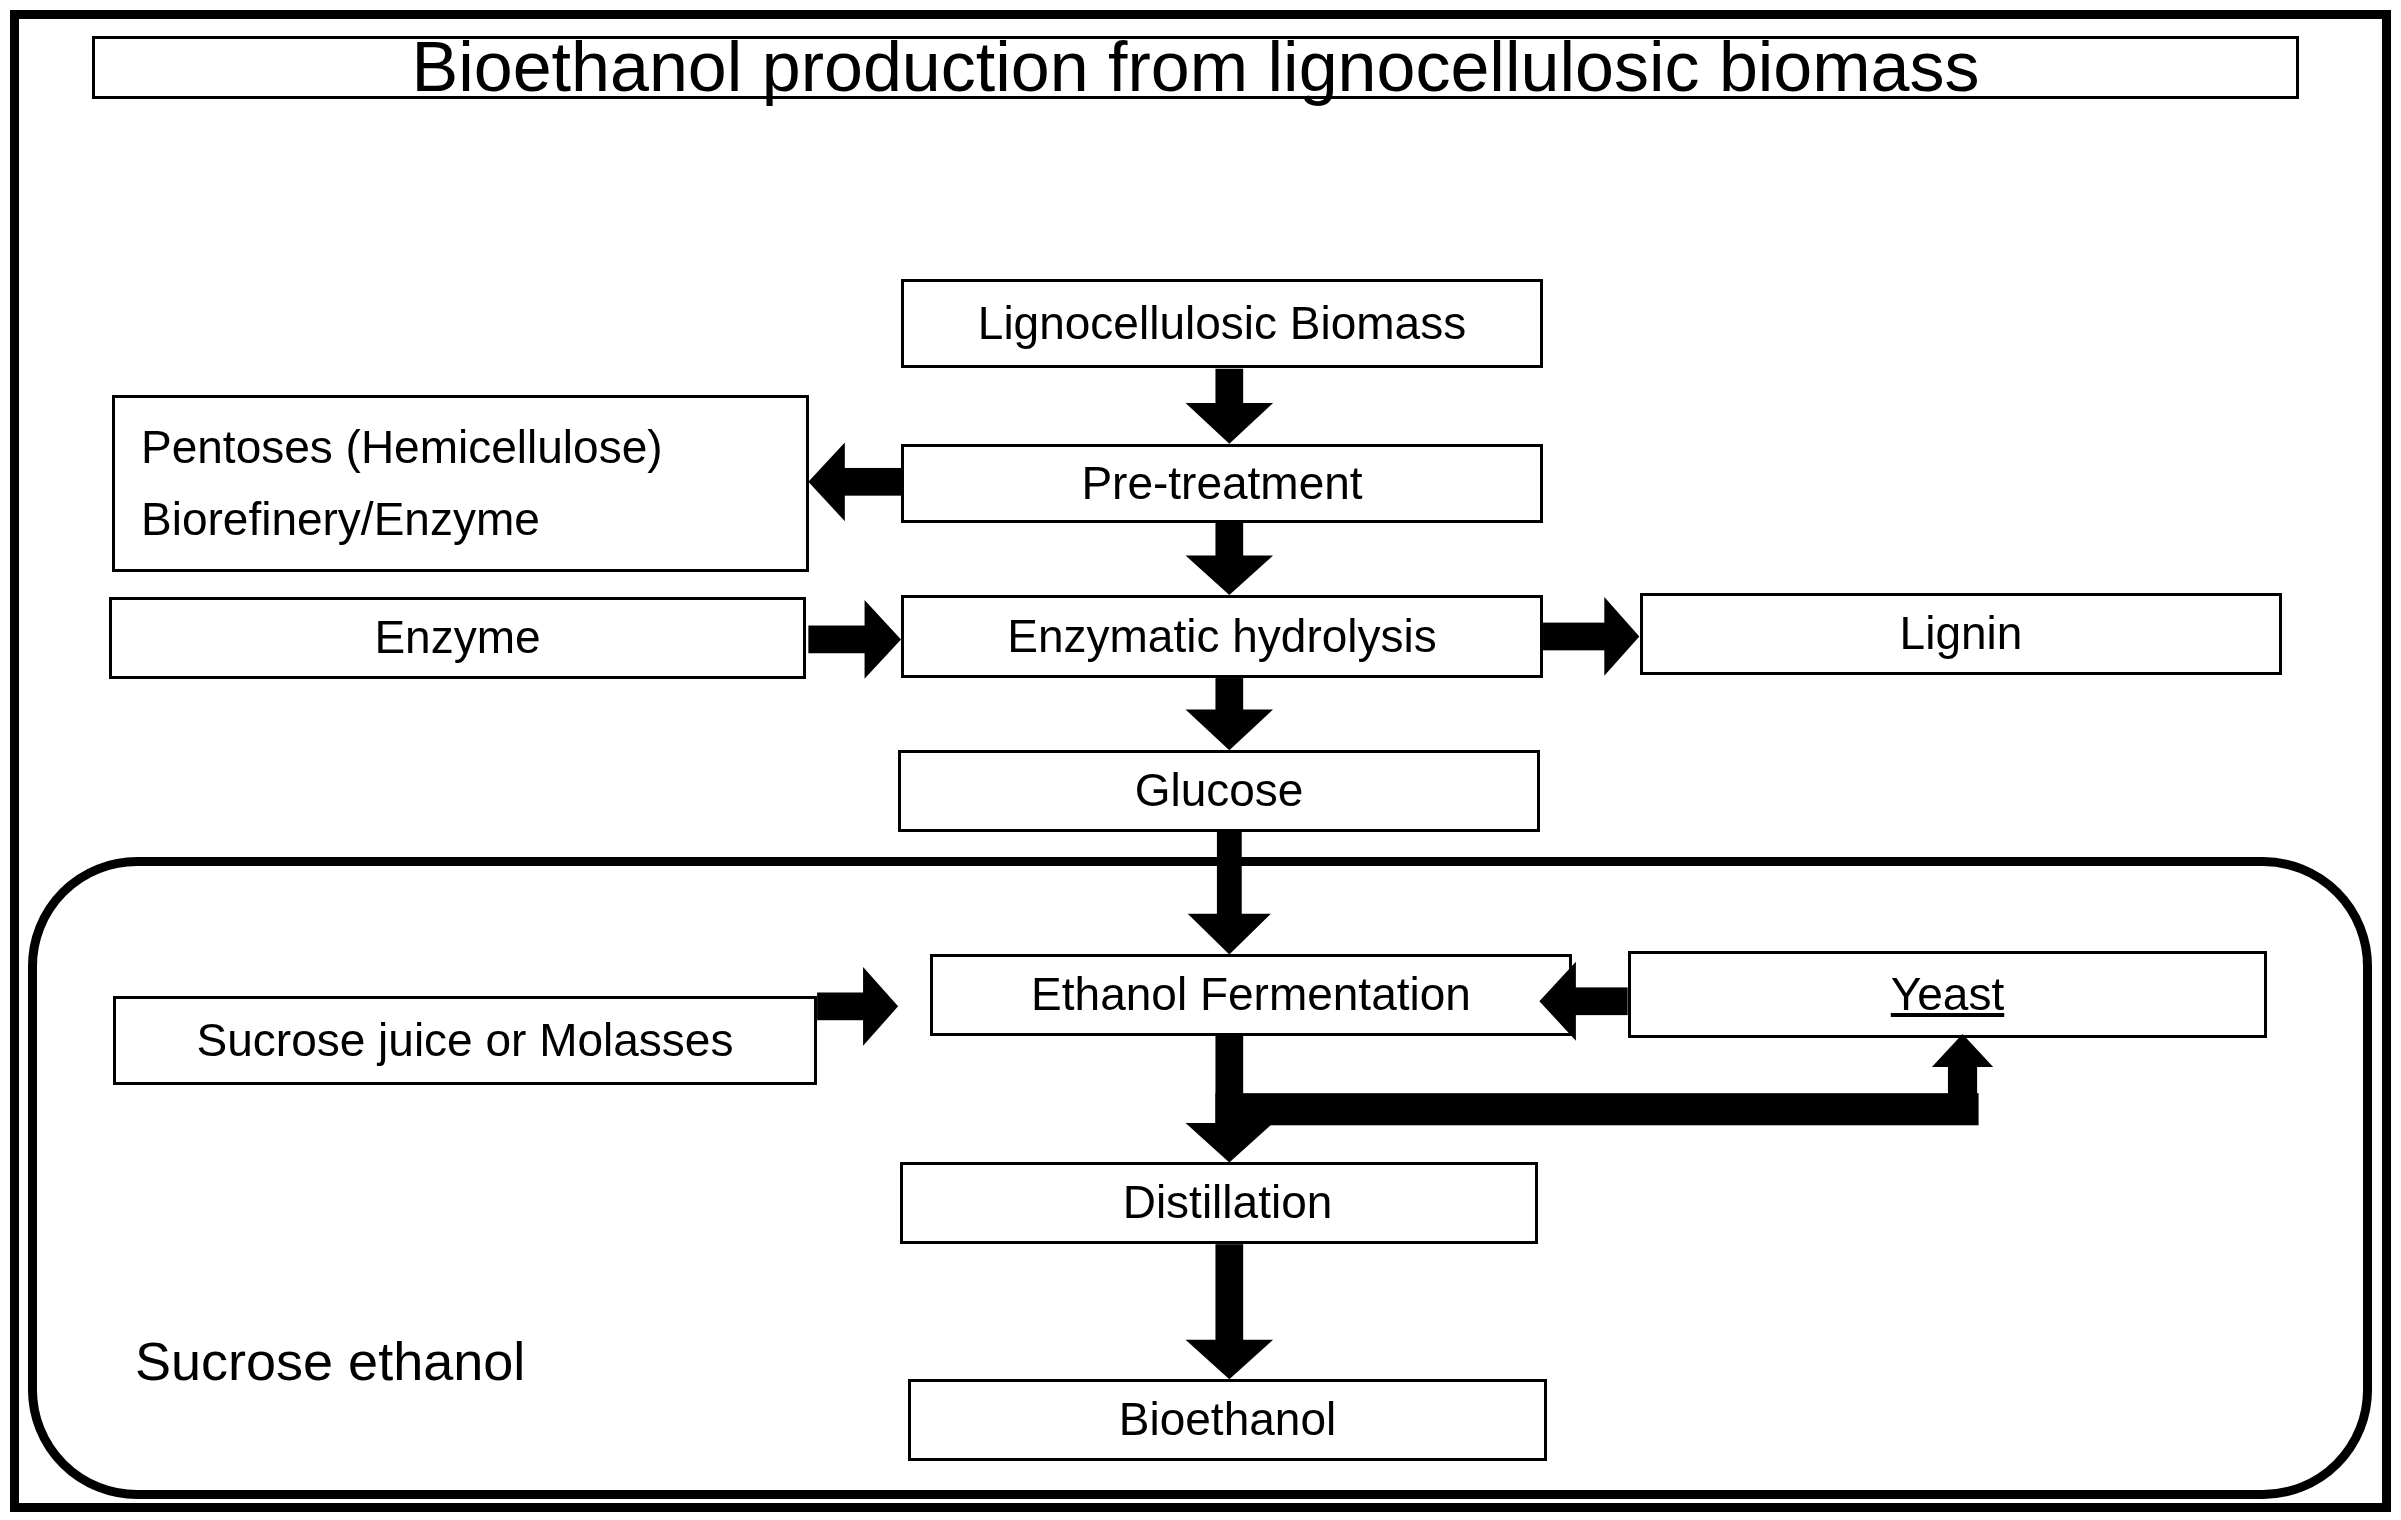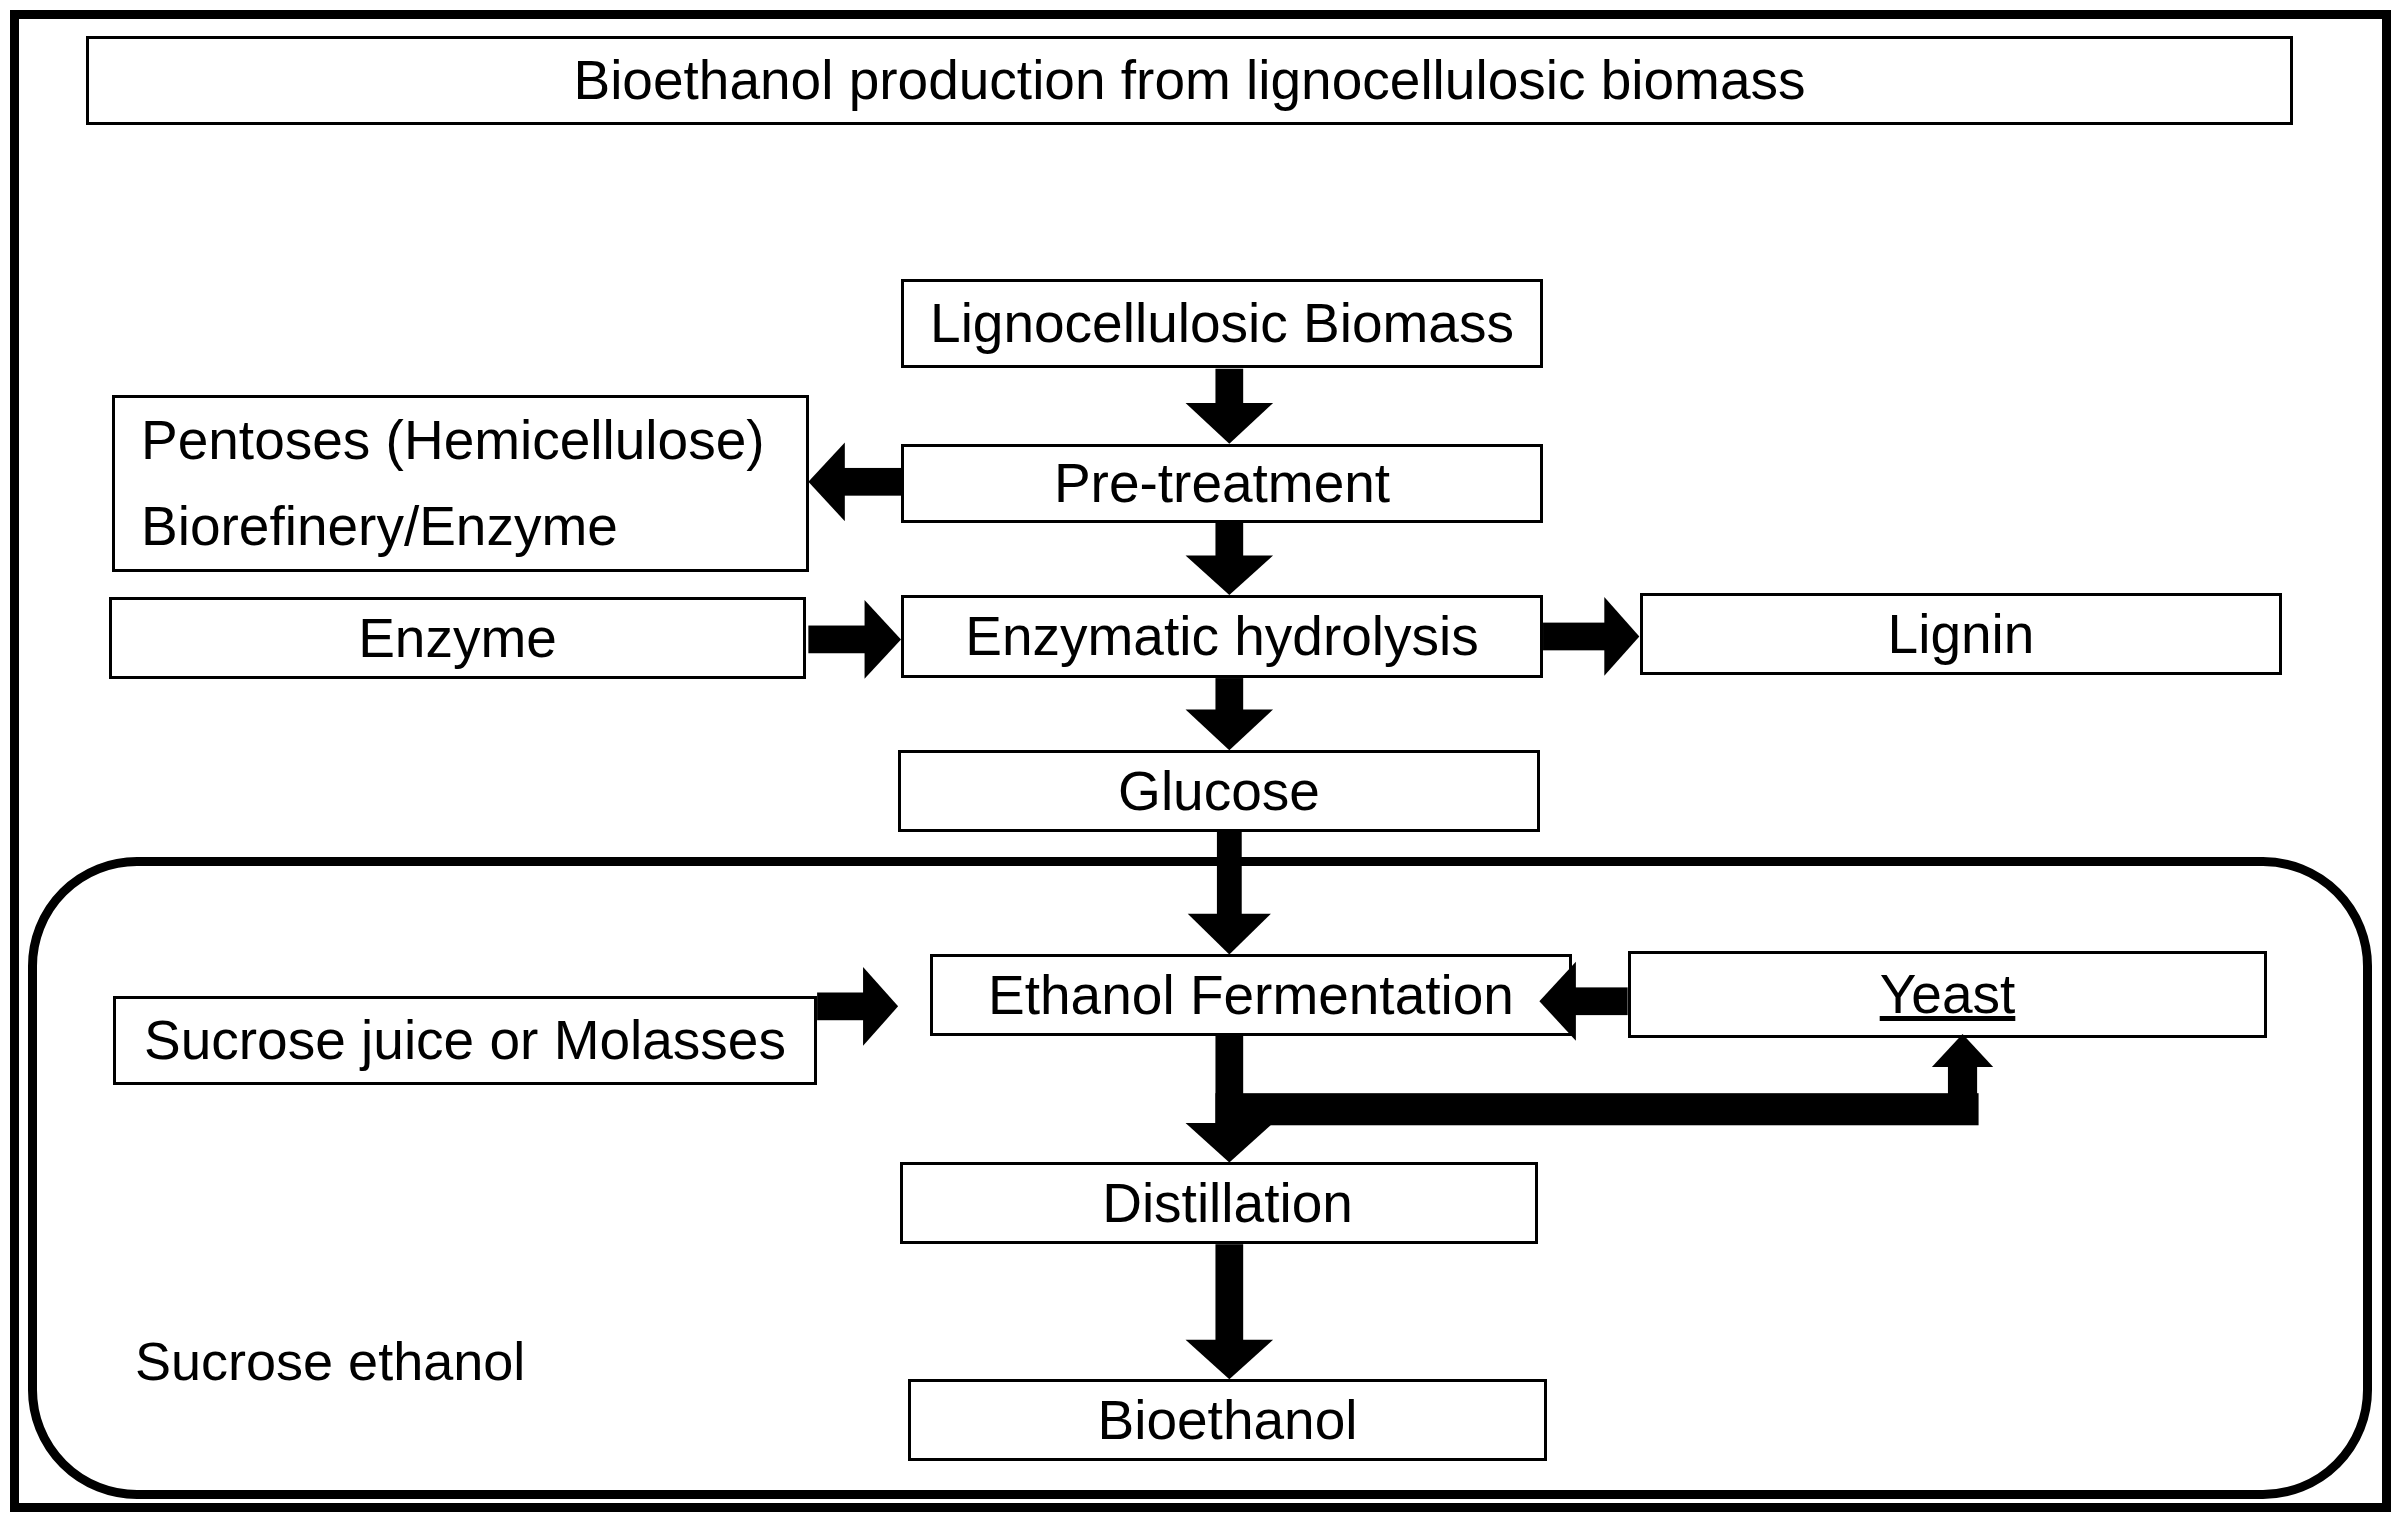--- a/index.html
+++ b/index.html
@@ -22,27 +22,27 @@
     left: 10.2px; top: 10.2px; right: 10.2px; bottom: 8.8px;
     border: 9.5px solid #000000;
   }
   .box {
     position: absolute;
     border: 3.6px solid #000000;
     background: #ffffff;
     display: flex;
     align-items: center;
     justify-content: center;
-    font-size: 55px;
+    font-size: 46px;
     line-height: 1.25;
     white-space: nowrap;
   }
   .title-box {
-    left: 86px; top: 36px; width: 2207px; height: 89px;
-    font-size: 55px;
+    left: 92px; top: 36px; width: 2207px; height: 63px;
+    font-size: 70px;
   }
   .box-biomass       { left: 901px; top: 279px;  width: 642px; height: 89px; }
   .box-pentoses      { left: 112px;  top: 395px;  width: 697px; height: 177px;
                        flex-direction: column; align-items: flex-start;
                        justify-content: center; padding-left: 26px;
                        line-height: 1.55; }
   .box-pretreatment  { left: 901px; top: 444px;  width: 642px; height: 79px; }
   .box-enzyme        { left: 109px;  top: 597px;  width: 697px; height: 82px; }
   .box-hydrolysis    { left: 901px; top: 595px;  width: 642px; height: 83px; }
   .box-lignin        { left: 1640px; top: 593px;  width: 642px; height: 82px; }

